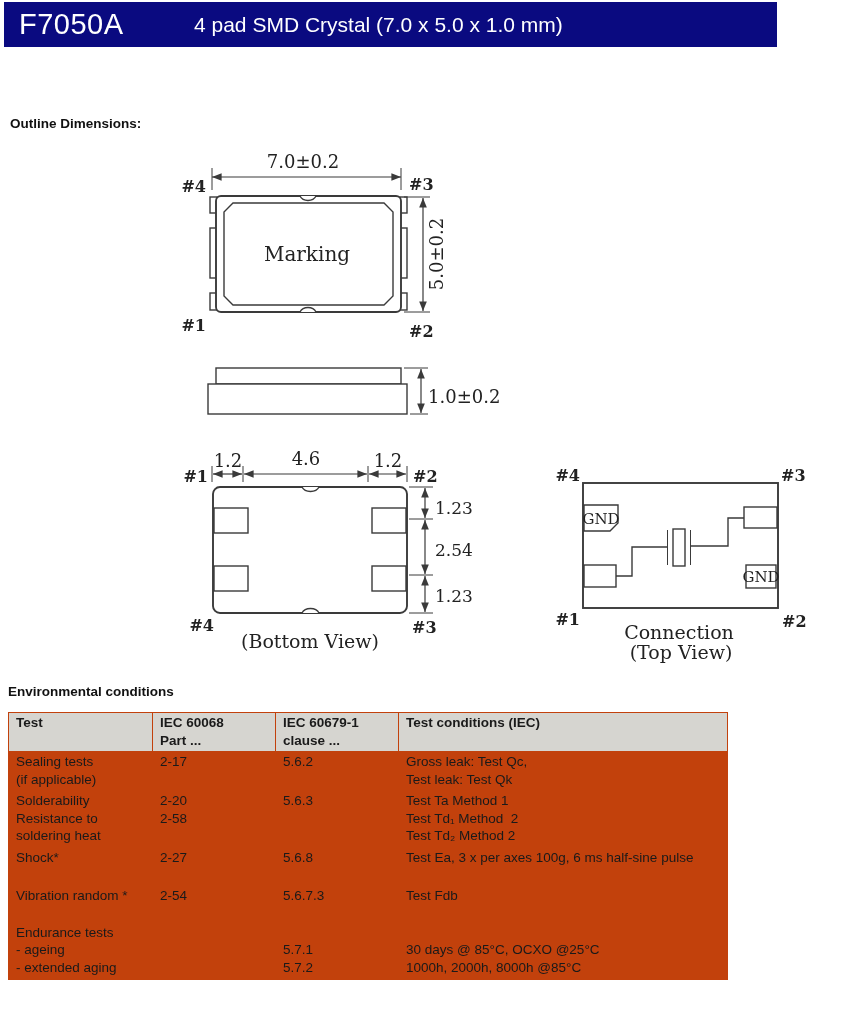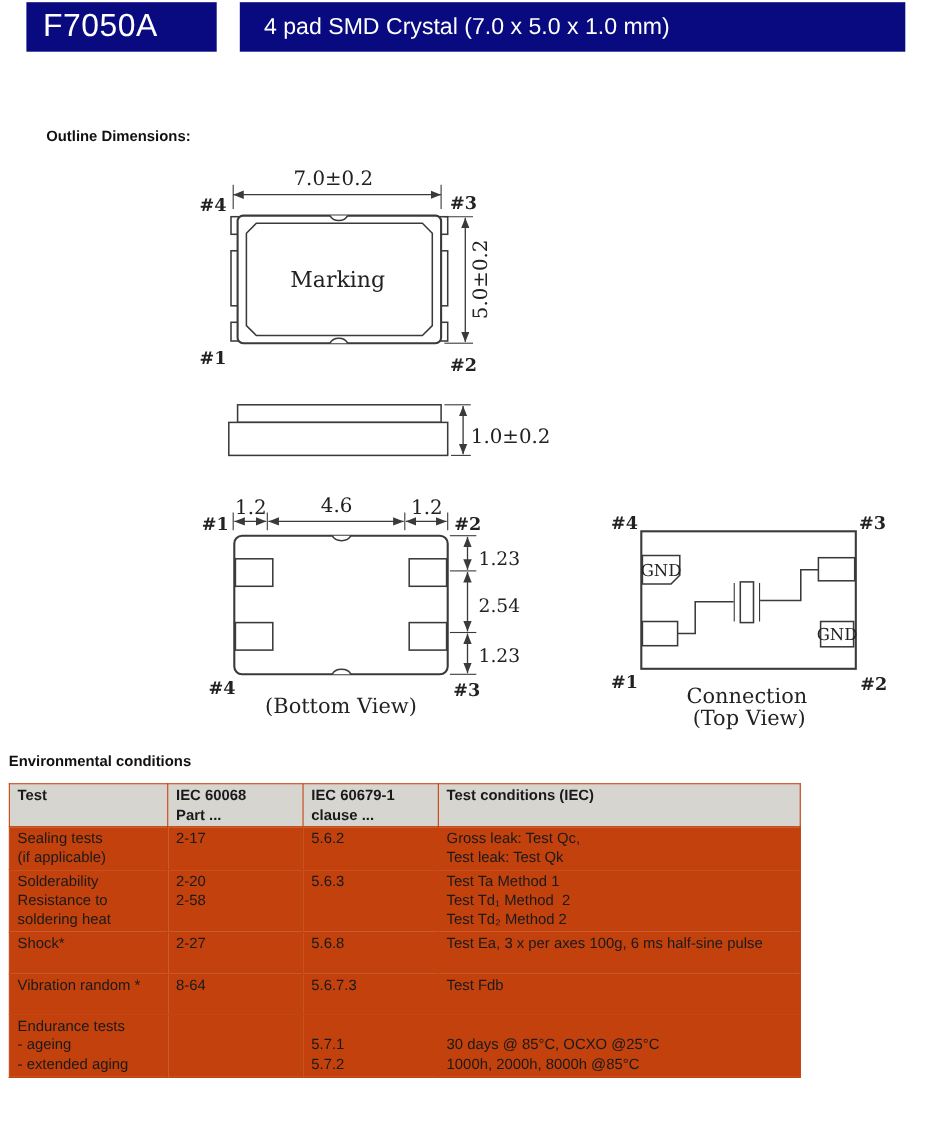--- a/index.html
+++ b/index.html
@@ -2,25 +2,25 @@
 <html><head>
 <meta charset="utf-8">
 <style>
   html,body{margin:0;padding:0;}
   body{
     width:848px;height:1021px;position:relative;background:#ffffff;
     font-family:"Liberation Sans","DejaVu Sans",sans-serif;color:#1a1a1a;
     overflow:hidden;
   }
   .hdr-box{position:absolute;top:2px;height:45px;background:#0a0a80;color:#ffffff;
-    display:flex;align-items:center;margin-left:20px;}
+    display:flex;align-items:center;}
   .hdr-model{left:4px;width:173px;padding-left:15px;font-size:29px;letter-spacing:.5px;box-sizing:border-box;}
-  .hdr-title{left:198px;width:605px;padding-left:22px;font-size:21px;box-sizing:border-box;}
+  .hdr-title{left:172px;width:605px;padding-left:22px;font-size:21px;box-sizing:border-box;}
   .sec-heading{position:absolute;font-size:13.5px;font-weight:bold;color:#111;}
-  #outline-heading{left:10px;top:116px;margin-left:32px;}
+  #outline-heading{left:10px;top:116px;}
   #env-heading{left:8px;top:684px;}
   svg{position:absolute;left:0;top:140px;}
   svg text{fill:#222;}
   .ol1{stroke:#3a3a3a;stroke-width:1.4;fill:none;}
   .olw{stroke:#3a3a3a;stroke-width:1.4;fill:#ffffff;}
   .olw2{stroke:#3a3a3a;stroke-width:1.9;fill:#ffffff;}
   .thin{stroke:#3a3a3a;stroke-width:1;}
   .dimline{stroke:#3a3a3a;stroke-width:1.2;}
   .dimtext{font-family:"DejaVu Serif","Liberation Serif",serif;font-size:18px;}
   .dimtext-s{font-family:"DejaVu Serif","Liberation Serif",serif;font-size:17px;}
@@ -241,21 +241,21 @@
         </td>
       <td>
           <div class="cell-line">Test Ea, 3 x per axes 100g, 6 ms half-sine pulse</div>
         </td>
     </tr>
     <tr style="height:37px">
       <td>
           <div class="cell-line">Vibration random *</div>
         </td>
       <td class="c-num">
-          <div class="cell-line">8-64</div>
+          <div class="cell-line">2-54</div>
         </td>
       <td class="c-num">
           <div class="cell-line">5.6.7.3</div>
         </td>
       <td>
           <div class="cell-line">Test Fdb</div>
         </td>
     </tr>
     <tr class="bg-beige" style="height:57px">
       <td>

